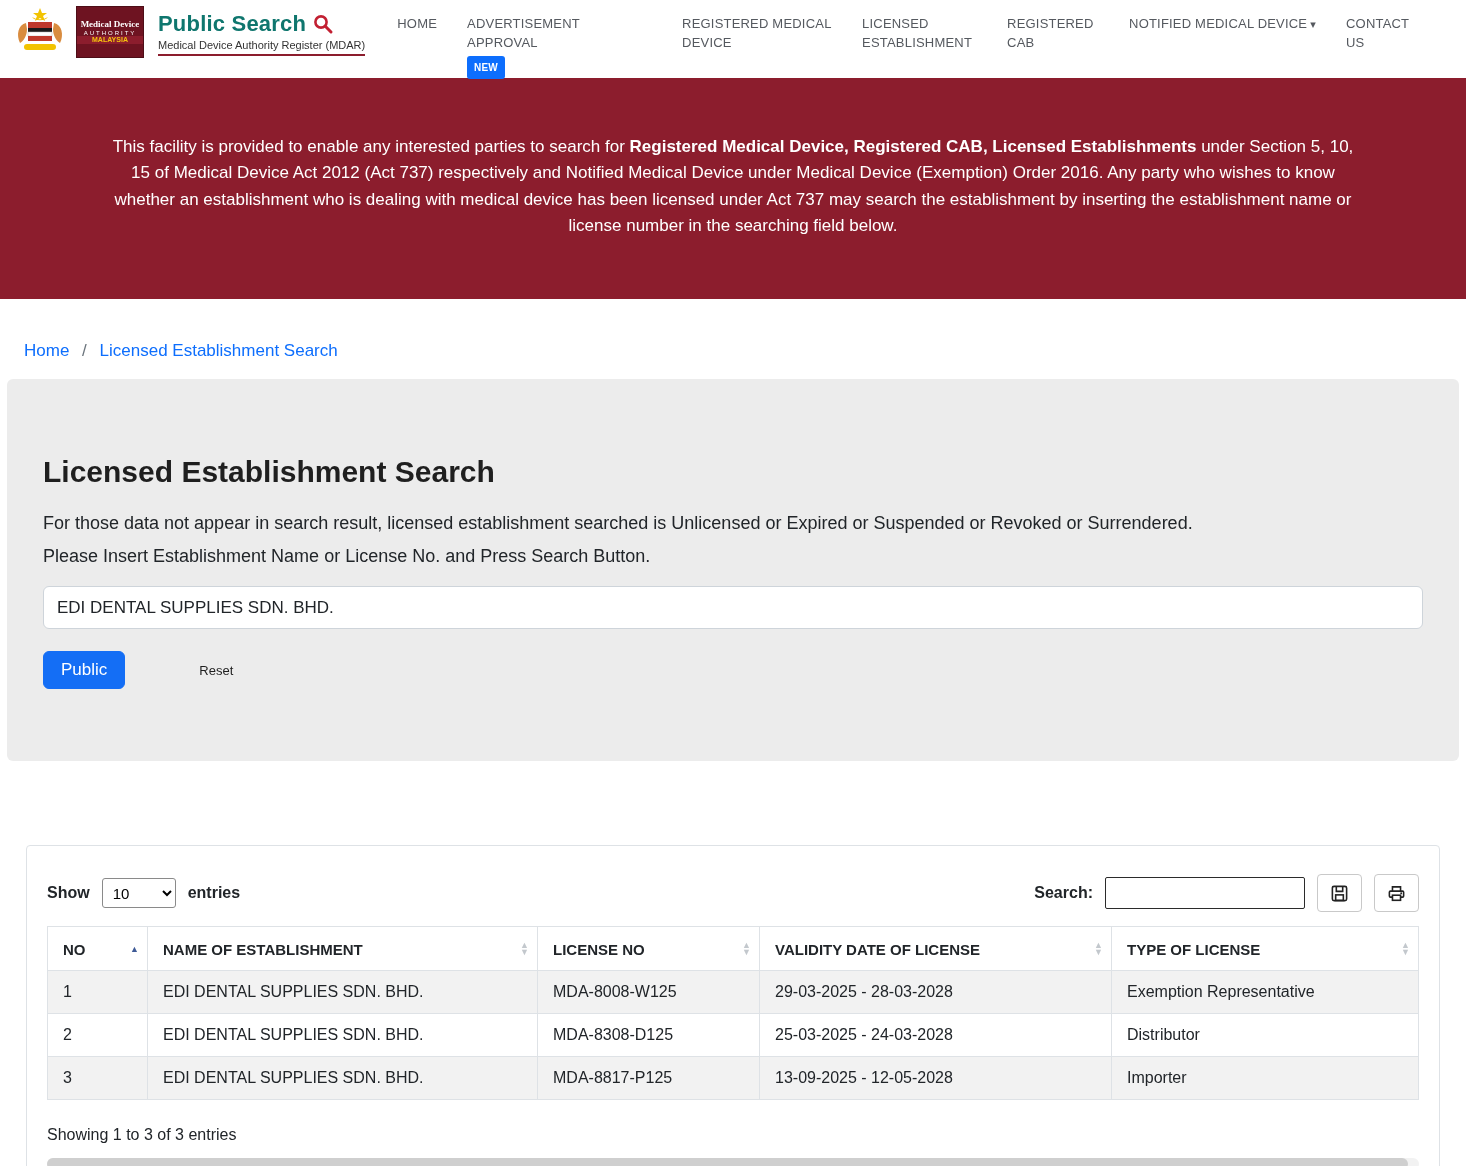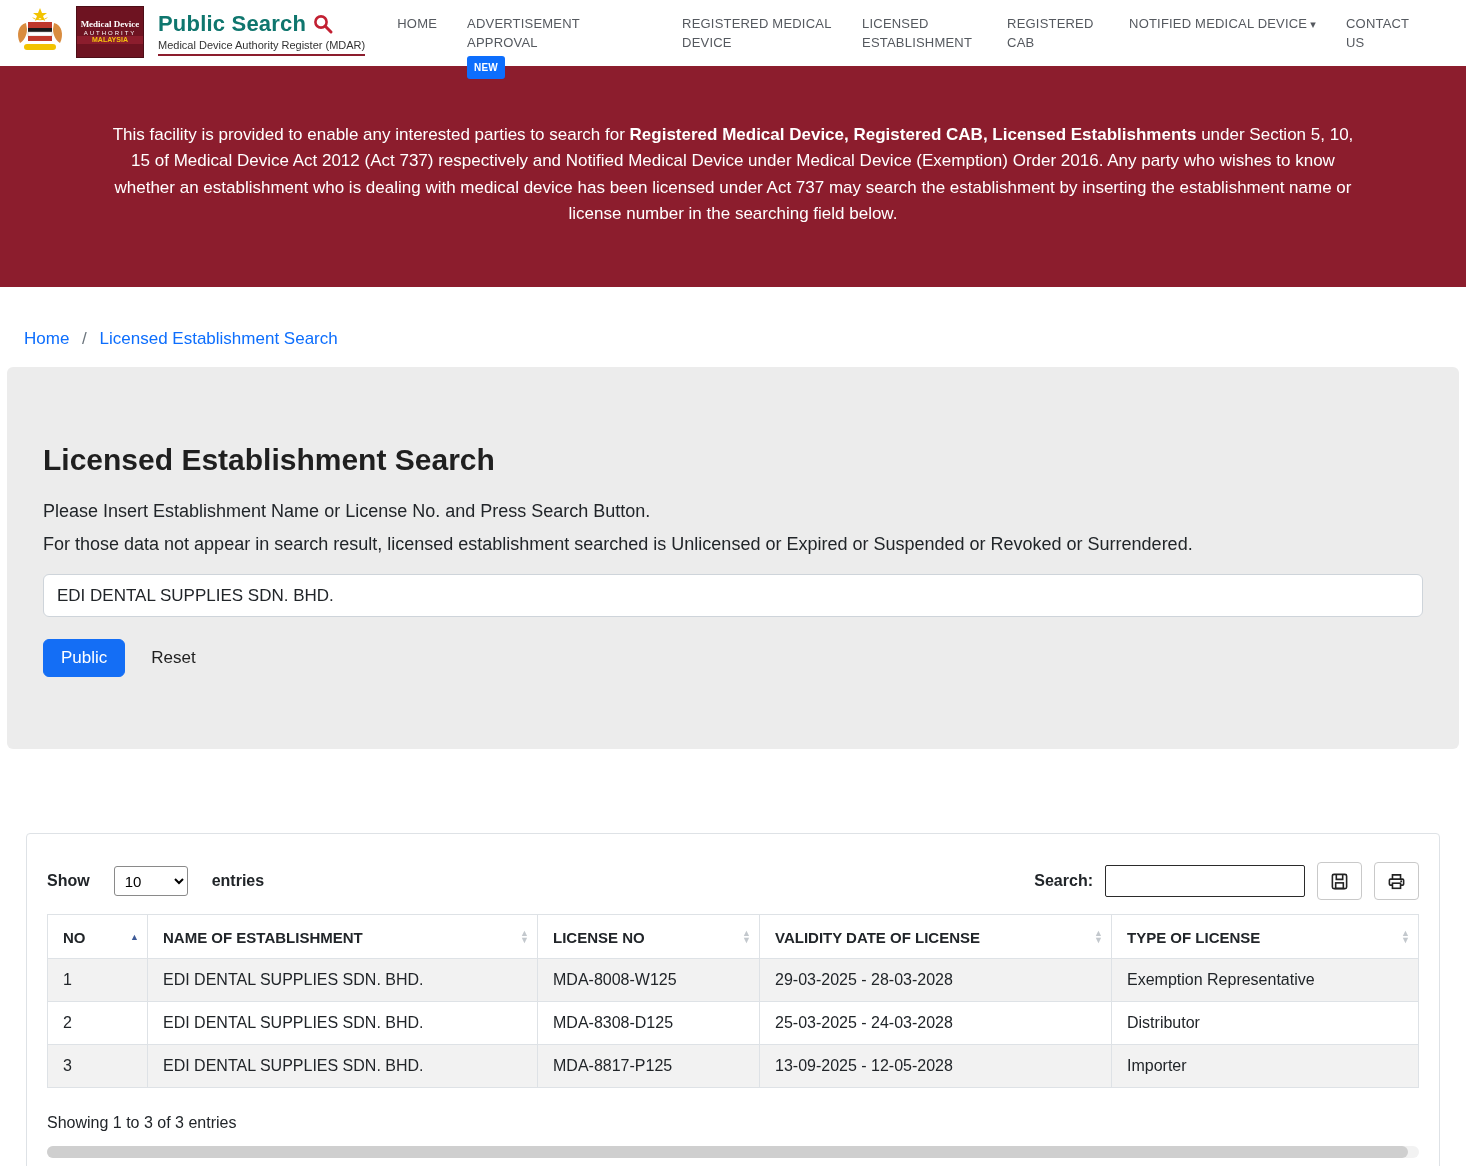--- a/index.html
+++ b/index.html
@@ -5,21 +5,21 @@
   * { box-sizing: border-box; margin: 0; padding: 0; }
   body {
     width: 1466px;
     font-family: "Liberation Sans", "DejaVu Sans", sans-serif;
     background: #ffffff;
     color: #212529;
   }
 
   
   .navbar {
-    height: 66px;
+    height: 78px;
     background: #fff;
     display: flex;
     align-items: flex-start;
     padding: 6px 14px 0 12px;
   }
   .brand { display: flex; align-items: center; gap: 8px; }
   .coat { width: 56px; height: 50px; }
   .mda-logo {
     width: 68px; height: 52px;
     background: #6e1321;
@@ -131,42 +131,43 @@
     border: 1px solid #146ef5;
     border-radius: 6px;
     padding: 8px 17px;
     font-size: 17px;
     font-family: "Liberation Sans", sans-serif;
     cursor: pointer;
   }
   .btn-reset {
     background: transparent;
     border: none;
-    font-size: 17px;
+    font-size: 13px;
     font-weight: 500;
     color: #1f1f1f;
     font-family: "Liberation Sans", sans-serif;
     cursor: pointer;
+    margin-left: 48px;
   }
 
   
   .results-card {
     margin: 84px 26px 14px;
     border: 1px solid #dee2e6;
     border-radius: 4px;
     padding: 28px 20px 22px;
     background: #fff;
   }
   .table-controls {
     display: flex;
     justify-content: space-between;
     align-items: center;
     margin-bottom: 14px;
   }
-  .tc-left { display: flex; align-items: center; gap: 24px; font-size: 16px; font-weight: bold; }
+  .tc-left { display: flex; align-items: center; gap: 12px; font-size: 16px; font-weight: bold; }
   .tc-left select {
     height: 30px;
     font-size: 15px;
     border: 1px solid #8a8a8a;
     border-radius: 3px;
     padding: 2px 6px;
     min-width: 74px;
     font-family: "Liberation Sans", sans-serif;
     background: #fff;
   }
@@ -311,22 +312,22 @@
 </section>
 
 <div class="breadcrumb">
   <a>Home</a>
   <span class="sep">/</span>
   <a>Licensed Establishment Search</a>
 </div>
 
 <section class="search-panel">
   <h1>Licensed Establishment Search</h1>
+  <p>For those data not appear in search result, licensed establishment searched is Unlicensed or Expired or Suspended or Revoked or Surrendered.</p>
   <p>Please Insert Establishment Name or License No. and Press Search Button.</p>
-  <p>For those data not appear in search result, licensed establishment searched is Unlicensed or Expired or Suspended or Revoked or Surrendered.</p>
   <input class="est-input" type="text" value="EDI DENTAL SUPPLIES SDN. BHD." style="">
   <div class="btn-row">
     <button class="btn-search">Public</button>
     <button class="btn-reset">Reset</button>
   </div>
 </section>
 
 <section class="results-card">
 
   <div class="table-controls">

